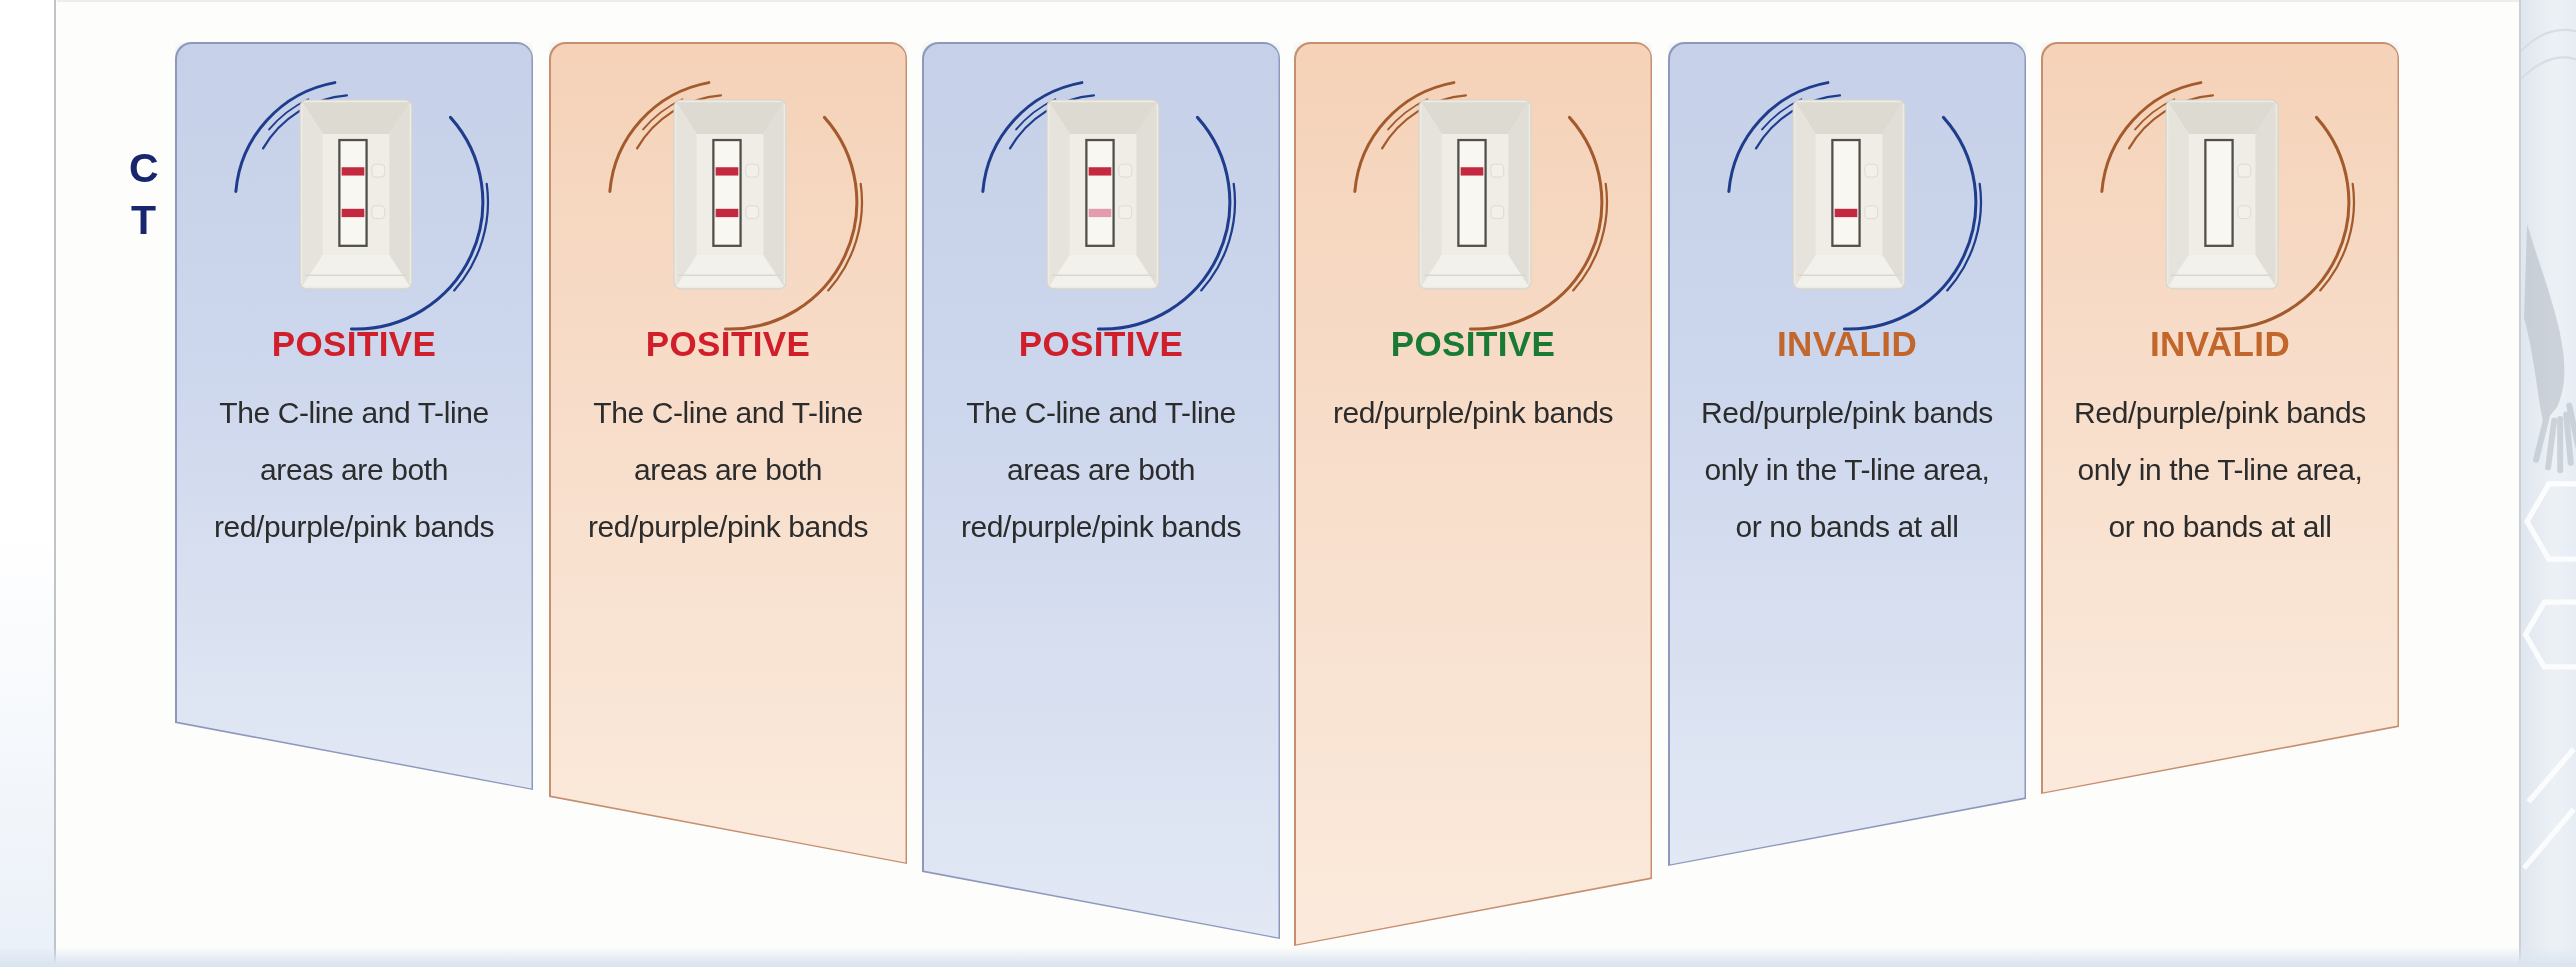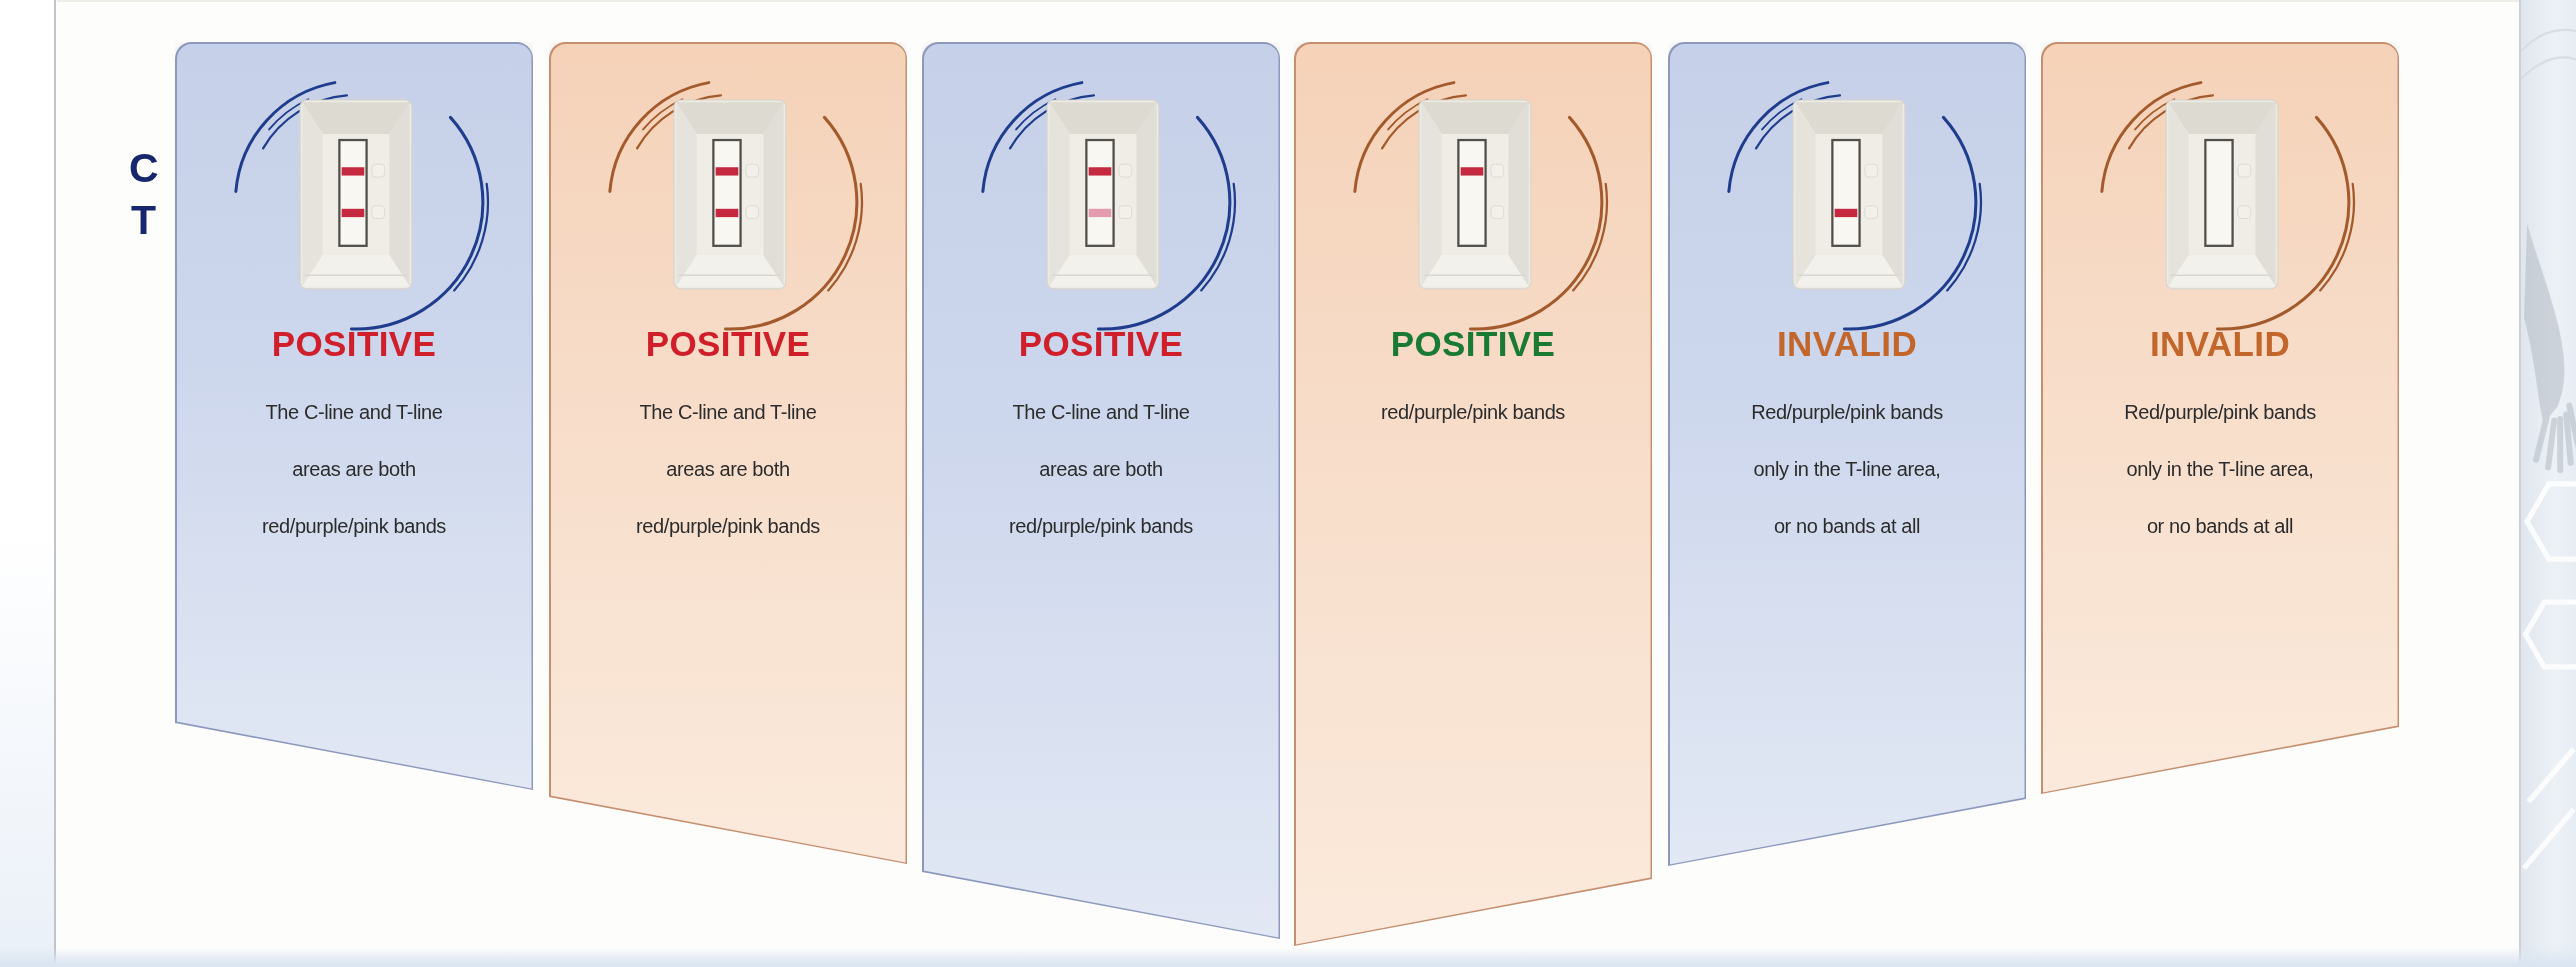--- a/index.html
+++ b/index.html
@@ -31,21 +31,21 @@
   .t-blue   { background:var(--blue-card-border,#8d98bd); }
   .t-orange { background:var(--orange-card-border,#c68f6f); }
   .t-blue .fill   { background:linear-gradient(180deg,var(--blue-card-top,#c6d1e9) 0%,#ccd6ec 40%,var(--blue-card-bottom,#e2e8f4) 100%); }
   .t-orange .fill { background:linear-gradient(180deg,var(--orange-card-top,#f5d2b8) 0%,#f7dcc8 40%,var(--orange-card-bottom,#fbeadc) 100%); }
 
   .art { position:absolute; left:43px; top:22px; width:272px; height:272px; }
 
   .status { position:absolute; left:0; top:280px; width:100%; text-align:center;
             font-size:35px; font-weight:bold; letter-spacing:0.4px; color:var(--status,#d01f2a); }
   .desc { position:absolute; left:0; top:340px; width:100%; text-align:center;
-          font-size:20px; line-height:57px; letter-spacing:-0.4px; color:var(--body-text,#2c2c2c); white-space:nowrap; }
+          font-size:30px; line-height:57px; letter-spacing:-0.4px; color:var(--body-text,#2c2c2c); white-space:nowrap; }
 
   .legend-label { position:absolute; font-size:41px; font-weight:bold; color:var(--navy-label,#17266d); }
   .legend-c { left:129px; top:145px; }
   .legend-t { left:131px; top:197px; }
 </style>
 </head>
 <body>
 
 <svg width="0" height="0" style="position:absolute" aria-hidden="true">
   <symbol id="cassette-sym" viewBox="0 0 360 360">

